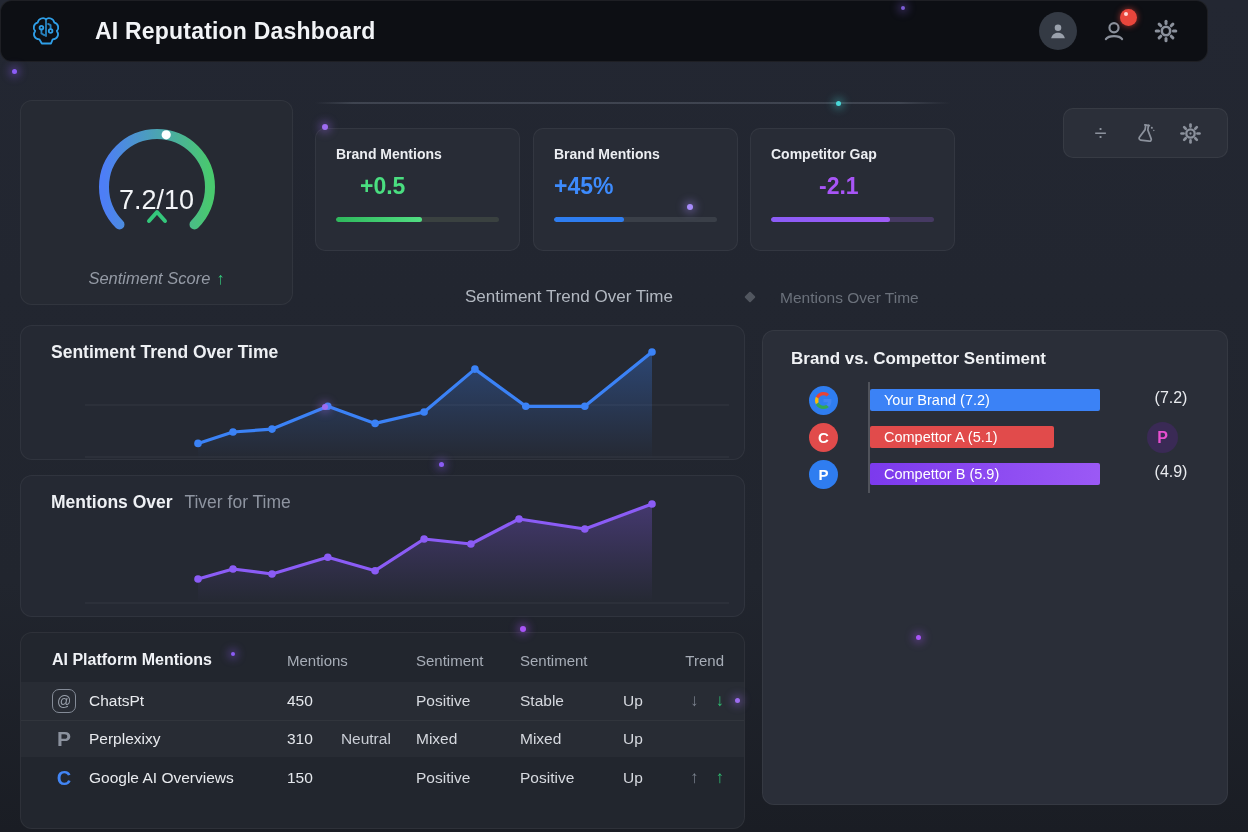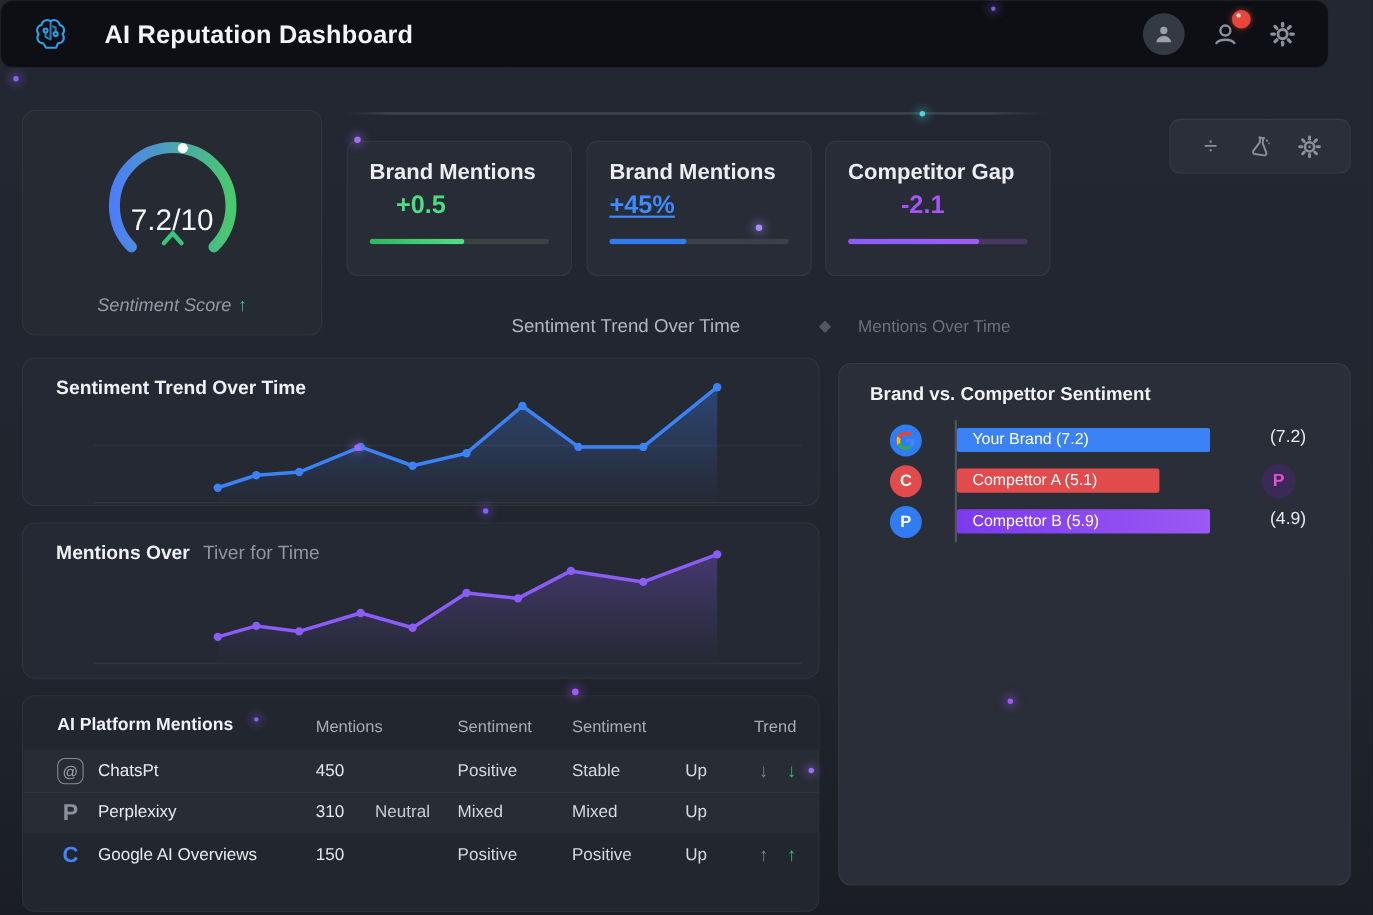--- a/index.html
+++ b/index.html
@@ -24,21 +24,21 @@
 
   
   #gauge-card { left:20px; top:100px; width:273px; height:205px; background:#262a33; }
   #gauge-svg { position:absolute; left:50%; top:22px; transform:translateX(-50%); }
   #gauge-score { position:absolute; left:0; right:0; top:84px; text-align:center; font-size:27px; font-weight:500; color:#f3f5f8; }
   #gauge-label { position:absolute; left:0; right:0; bottom:16px; text-align:center; font-size:16.5px; color:#949aa5;font-style:italic; }
   #gauge-label .up { color:#34c77b; font-weight:700; margin-left:6px; }
 
   
   .kpi { width:205px; height:123px; background:#282c36; border-radius:10px; }
-  .kpi-title { position:absolute; left:20px; top:17px; font-size:20px; font-weight:600; color:#eceef2; }
+  .kpi-title { position:absolute; left:20px; top:17px; font-size:14px; font-weight:600; color:#eceef2; }
   .kpi-value { position:absolute; left:20px; top:44px; font-size:23px; font-weight:700; }
   .kpi-track { position:absolute; left:20px; right:20px; top:88px; height:5px; border-radius:3px; overflow:hidden; }
   .kpi-fill { height:100%; border-radius:3px; }
 
   
   #mini-toolbar { position:absolute; left:1063px; top:108px; width:165px; height:50px; background:#2b2f39; border:1px solid rgba(255,255,255,0.06); border-radius:10px; display:flex; align-items:center; justify-content:space-around; padding:0 14px; }
   .tb-icon { color:#8b919c; font-size:22px; display:flex; align-items:center; justify-content:center; width:26px; height:26px; cursor:pointer; }
 
   
   #top-rule { position:absolute; left:315px; top:102px; width:636px; height:2px;
@@ -159,21 +159,21 @@
 
   <div class="card kpi" style="left:315px;top:128px;">
     <div class="kpi-title">Brand Mentions</div>
     <div class="kpi-value" style="color: rgb(74, 222, 128); margin-left: 24px;">+0.5</div>
     <div class="kpi-track" style="background: rgb(58, 65, 64);">
         <div class="kpi-fill" style="width: 53%; background: linear-gradient(90deg, rgb(46, 184, 92), rgb(82, 222, 131));"></div>
       </div>
   </div>
   <div class="card kpi" style="left:533px;top:128px;">
     <div class="kpi-title">Brand Mentions</div>
-    <div class="kpi-value" style="color: rgb(61, 139, 253); text-decoration: underline;">+45%</div>
+    <div class="kpi-value" style="color: rgb(61, 139, 253);">+45%</div>
     <div class="kpi-track" style="background: rgb(58, 63, 72);">
         <div class="kpi-fill" style="width: 43%; background: rgb(46, 125, 240);"></div>
       </div>
   </div>
   <div class="card kpi" style="left:750px;top:128px;">
     <div class="kpi-title">Competitor Gap</div>
     <div class="kpi-value" style="color: rgb(168, 85, 247); margin-left: 48px;">-2.1</div>
     <div class="kpi-track" style="background: rgb(70, 58, 99);">
         <div class="kpi-fill" style="width: 73%; background: linear-gradient(90deg, rgb(139, 92, 246), rgb(159, 92, 247));"></div>
       </div>

